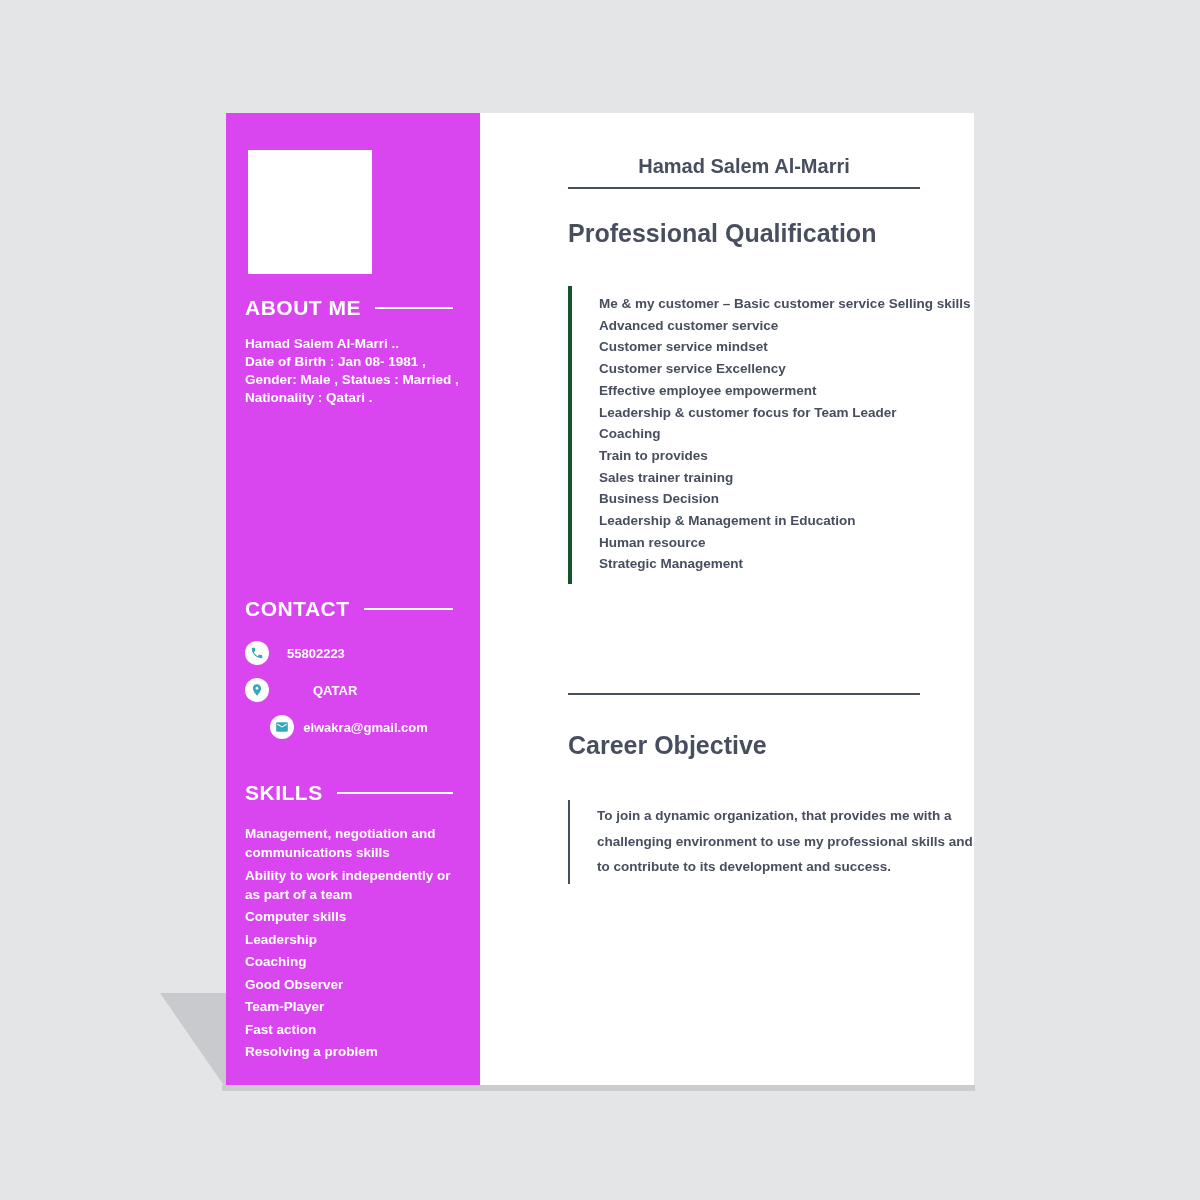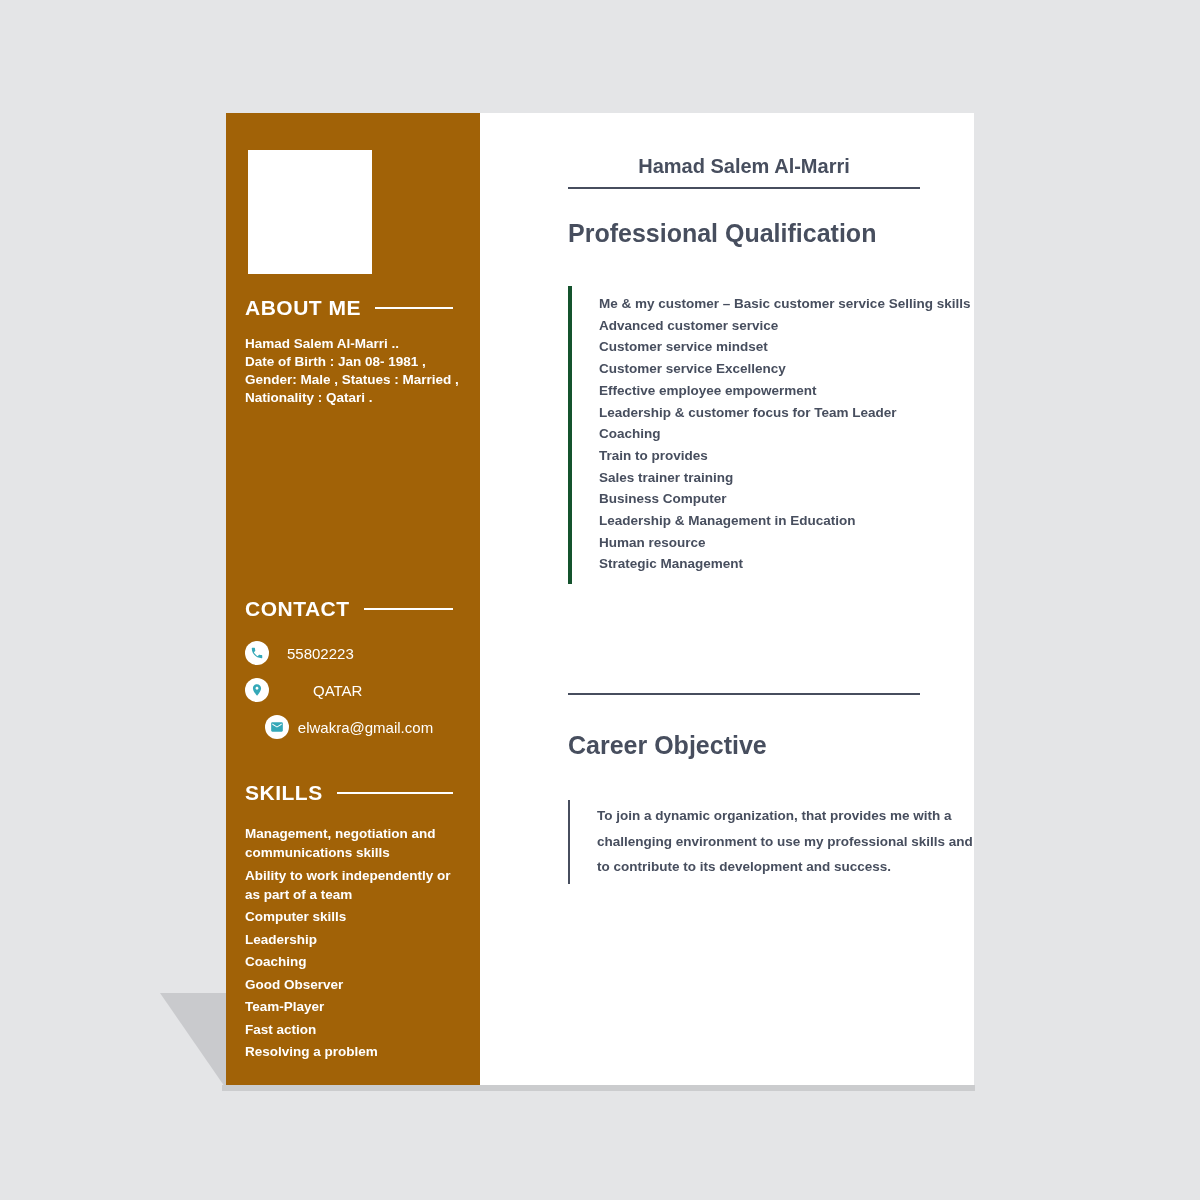--- a/index.html
+++ b/index.html
@@ -25,21 +25,21 @@
 
   
   .page{
     position:absolute; left:226px; top:113px; width:748px; height:972px;
     background:#ffffff;
   }
 
   
   .sidebar{
     position:absolute; left:0; top:0; width:254px; height:100%;
-    background:#a16207; color:#ffffff;
+    background:#d946ef; color:#ffffff;
   }
   .photo{
     position:absolute; left:22px; top:37px; width:124px; height:124px;
     background:#ffffff;
   }
   .side-section{ position:absolute; left:19px; right:27px; }
   .about-section{ top:183px; }
   .contact-section{ top:484px; }
   .skills-section{ top:668px; }
 
@@ -55,21 +55,21 @@
   }
 
   .contact-list{ margin-top:20px; }
   .contact-row{ display:flex; align-items:center; margin-bottom:13px; height:24px; }
   .contact-row:last-child{ margin-bottom:0;justify-content:center; }
   .icon-circle{
     width:24px; height:24px; border-radius:50%; background:#ffffff;
     display:flex; align-items:center; justify-content:center; flex:0 0 24px;
   }
   .icon-circle svg{ width:14px; height:14px; fill:#34a8b8; }
-  .contact-text{ font-size:15px; font-weight:normal; color:#ffffff; white-space:nowrap; }
+  .contact-text{ font-size:13px; font-weight:bold; color:#ffffff; white-space:nowrap; }
   .contact-row:nth-child(1) .contact-text{ margin-left:18px; }
   .contact-row:nth-child(2) .contact-text{ margin-left:44px; }
   .contact-row:nth-child(3) .contact-text{ margin-left:9px; }
 
   .skills-list{ margin-top:19px; width:206px; }
   .skill-item{
     font-size:13.5px; font-weight:bold; line-height:19px; margin-bottom:3.5px;
   }
 
   
@@ -197,21 +197,21 @@
       <div class="qual-list">
         <div class="qual-item">Me &amp; my customer – Basic customer service Selling skills</div>
         <div class="qual-item">Advanced customer service</div>
         <div class="qual-item">Customer service mindset</div>
         <div class="qual-item">Customer service Excellency</div>
         <div class="qual-item">Effective employee empowerment</div>
         <div class="qual-item">Leadership &amp; customer focus for Team Leader</div>
         <div class="qual-item">Coaching</div>
         <div class="qual-item">Train to provides</div>
         <div class="qual-item">Sales trainer training</div>
-        <div class="qual-item">Business Computer</div>
+        <div class="qual-item">Business Decision</div>
         <div class="qual-item">Leadership &amp; Management in Education</div>
         <div class="qual-item">Human resource</div>
         <div class="qual-item">Strategic Management</div>
       </div>
 
       <div class="section-divider"></div>
 
       <div class="main-heading co-heading">Career Objective</div>
 
       <div class="objective">

